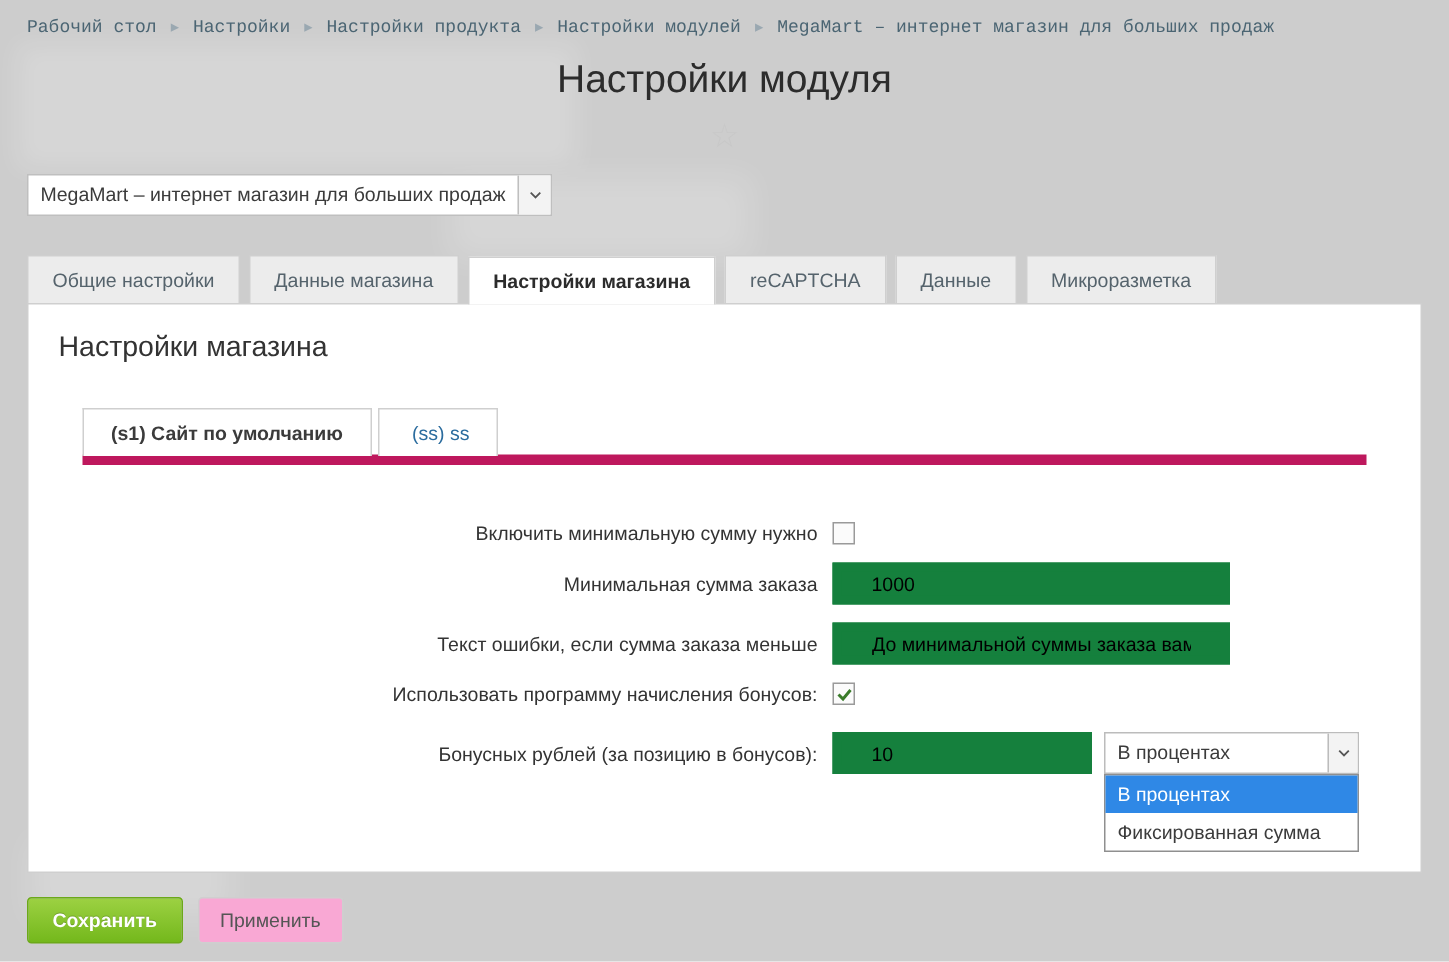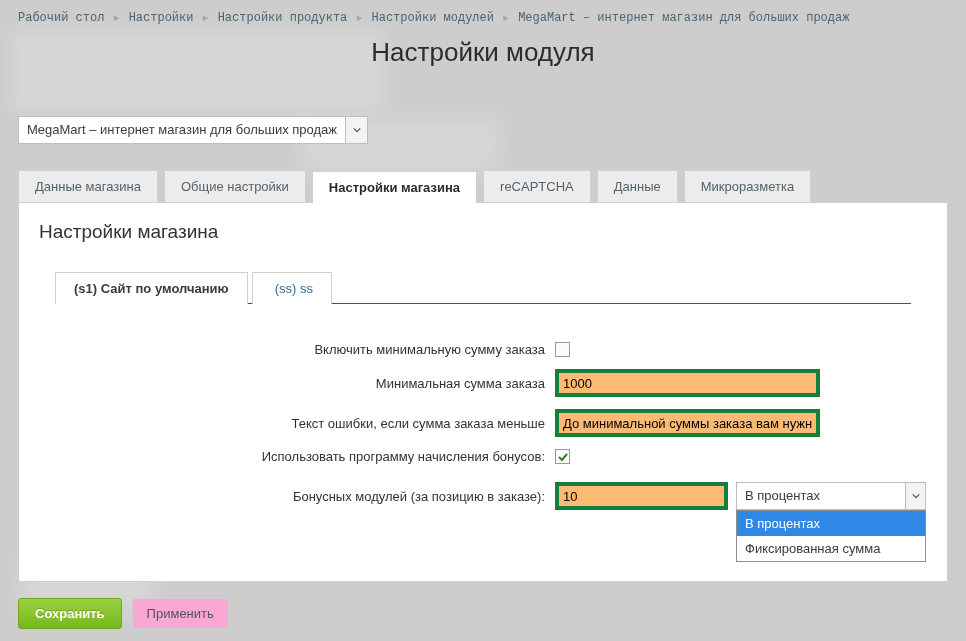--- a/index.html
+++ b/index.html
@@ -28,34 +28,34 @@
   .module-select .btn { width: 22px; border-left: 1px solid #bfbfbf; display: flex; align-items: center; justify-content: center; background: #f3f3f3; }
   .module-select .btn svg { width: 8px; height: 8px; }
 
   .tabs { display: flex; gap: 6px; margin-top: 26px; }
   .tab { background: #ececec; border: 1px solid #cfcfcf; border-bottom: none; padding: 8px 16px; font-size: 13px; color: #55636c; cursor: pointer; }
   .tab.active { background: #fff; color: #2c2c2c; font-weight: 700; position: relative; top: 1px; }
 
   .panel { background: #fff; border: 1px solid #cfcfcf; min-height: 380px; padding: 18px 20px; }
   .panel h2 { font-size: 19px; font-weight: 400; color: #333; margin-bottom: 28px; }
 
-  .inner-tabs { display: flex; border-bottom: 1px solid #be185d; margin: 0 0 20px; }
+  .inner-tabs { display: flex; border-bottom: 7px solid #be185d; margin: 0 0 20px; }
   .inner-tab { border: 1px solid #cfcfcf; border-bottom: none; padding: 8px 18px; font-size: 13px; margin-right: 4px; background: #fff; cursor: pointer; position: relative; top: 1px; }
   .inner-tab.active { font-weight: 700; background: #fff; }
   .inner-tab.inactive { color: #2b6c9e; font-weight: 400; padding-left: 22px; }
 
   .form-row { display: flex; align-items: center; margin-bottom: 12px; }
   .form-row .lbl { flex: 0 0 500px; text-align: right; padding-right: 10px; color: #333; }
   .form-row .fld { display: flex; gap: 8px; align-items: center; }
-  .form-row input[type="text"] { height: 28px; border: 4px solid #15803d; padding: 0 4px; font-size: 13px; width: 265px; background: #fdba74; }
+  .form-row input[type="text"] { height: 28px; border: 6px solid #15803d; padding: 0 20px; font-size: 13px; width: 265px; background: #15803d; }
   .form-row input.narrow { width: 173px; }
   .chk { width: 15px; height: 15px; border: 1px solid #9a9a9a; background: #fbfbfb; display: inline-flex; align-items: center; justify-content: center; }
   .chk.checked svg { width: 12px; height: 12px; }
 
-  .select { display: inline-flex; align-items: stretch; height: 28px; border: 1px solid #bcbcbc; background: #fff; width: 190px; position: relative; }
+  .select { display: inline-flex; align-items: stretch; height: 28px; border: 1px solid #bcbcbc; background: #fff; width: 170px; position: relative; }
   .select .v { flex: 1; padding: 0 8px; line-height: 26px; }
   .select .arr { width: 20px; border-left: 1px solid #bcbcbc; background: #f3f3f3; display: flex; align-items: center; justify-content: center; }
   .dropdown { position: absolute; top: 27px; left: -1px; right: -1px; background: #fff; border: 1px solid #8f8f8f; z-index: 20; }
   .dropdown .opt { padding: 5px 8px; font-size: 13px; cursor: pointer; }
   .dropdown .opt.sel { background: #2f88e6; color: #fff; }
 
   .footer { display: flex; gap: 10px; margin-top: 16px; align-items: center; }
   .btn-save { background: linear-gradient(#9cd142,#74b81c); color: #fff; border: 1px solid #6ca919; padding: 7px 16px; font-size: 13px; font-weight: 700; border-radius: 3px; cursor: pointer; text-shadow: 0 -1px 0 rgba(0,0,0,.2); }
   .btn-apply { background: #f9a8d4; border: 1px solid #cfcfcf; padding: 7px 14px; font-size: 13px; border-radius: 3px; cursor: pointer; color: #555; }
 </style>
@@ -91,41 +91,41 @@
   <div class="module-select">
     <span class="val">MegaMart – интернет магазин для больших продаж</span>
     <span class="btn">
       <svg viewBox="0 0 10 10">
           <path d="M1 3 L5 7 L9 3" fill="none" stroke="#555" stroke-width="1.5"></path>
         </svg>
     </span>
   </div>
 
   <div class="tabs">
+    <div class="tab">Общие настройки</div>
     <div class="tab">Данные магазина</div>
-    <div class="tab">Общие настройки</div>
     <div class="tab active">Настройки магазина</div>
     <div class="tab">reCAPTCHA</div>
     <div class="tab">Данные</div>
     <div class="tab">Микроразметка</div>
   </div>
 
   <div class="panel">
     <h2>Настройки магазина</h2>
 
     <div style="padding:0 16px;">
       <div class="inner-tabs">
         <div class="inner-tab active">(s1) Сайт по умолчанию</div>
         <div class="inner-tab inactive">(ss) ss</div>
       </div>
 
       <div style="height:18px;"></div>
 
       <div class="form-row">
-        <div class="lbl">Включить минимальную сумму заказа</div>
+        <div class="lbl">Включить минимальную сумму нужно</div>
         <div class="fld">
           <span class="chk"></span>
         </div>
       </div>
 
       <div class="form-row">
         <div class="lbl">Минимальная сумма заказа</div>
         <div class="fld">
           <input type="text" value="1000" style="">
         </div>
@@ -143,21 +143,21 @@
         <div class="fld">
           <span class="chk checked">
             <svg viewBox="0 0 12 12">
                 <path d="M2 6 L5 9 L10 3" fill="none" stroke="#3a7b2a" stroke-width="2"></path>
               </svg>
           </span>
         </div>
       </div>
 
       <div class="form-row" style="margin-top:18px;">
-        <div class="lbl">Бонусных модулей (за позицию в заказе):</div>
+        <div class="lbl">Бонусных рублей (за позицию в бонусов):</div>
         <div class="fld">
           <input type="text" class="narrow" value="10" style="">
           <div class="select">
             <span class="v">В процентах</span>
             <span class="arr">
               <svg width="8" height="8" viewBox="0 0 10 10">
                   <path d="M1 3 L5 7 L9 3" fill="none" stroke="#555" stroke-width="1.5"></path>
                 </svg>
             </span>
             <div class="dropdown">

